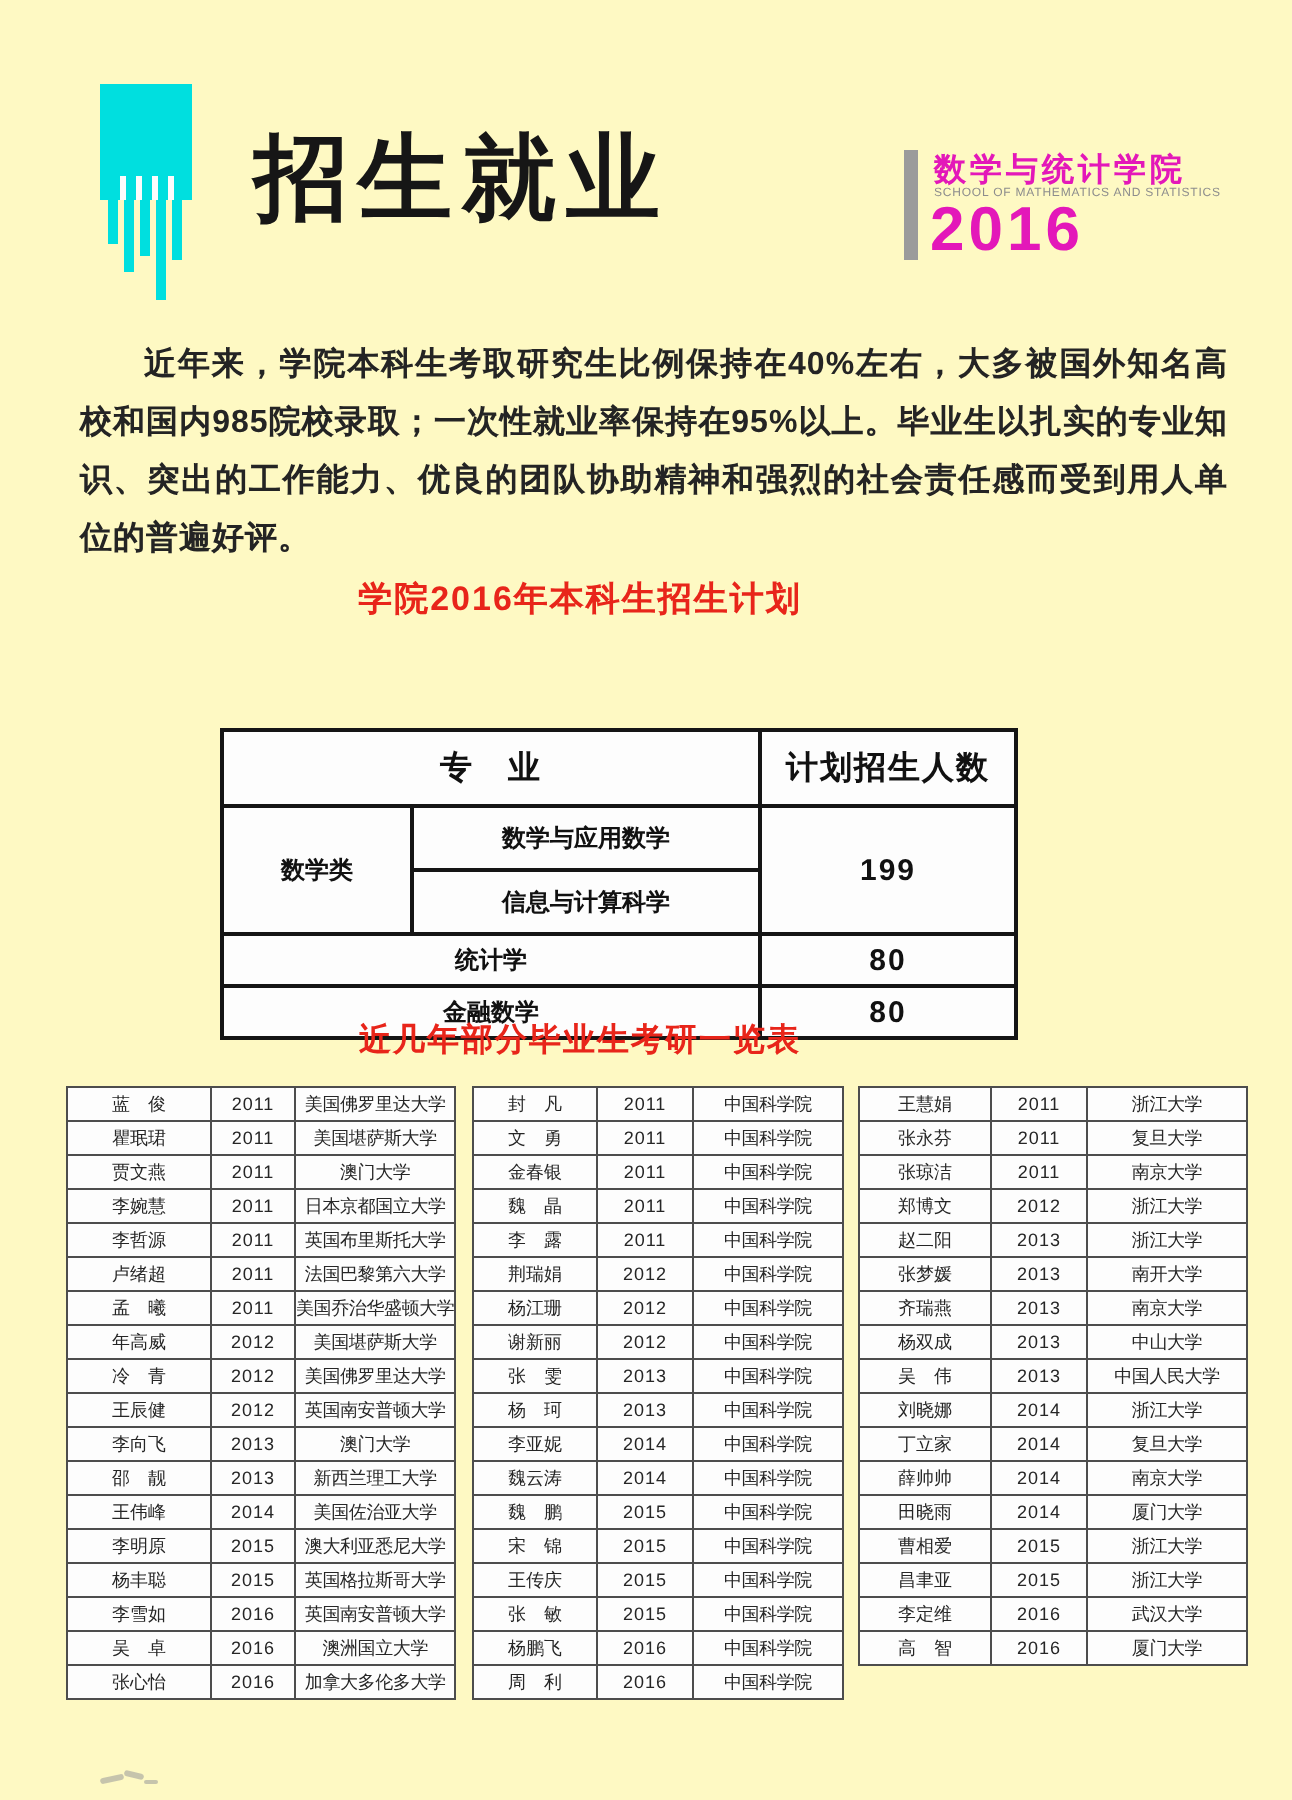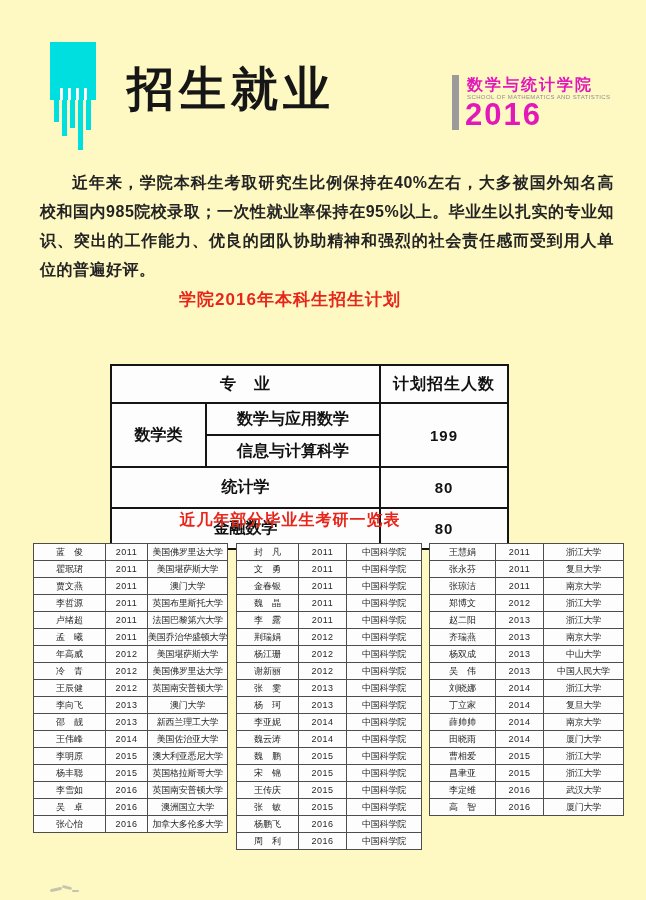--- a/index.html
+++ b/index.html
@@ -39,23 +39,23 @@
   .red-head.h1{top:288px;font-size:17px;letter-spacing:1px;}
   .red-head.h2{top:510px;font-size:16px;letter-spacing:1px;}
   
   .enroll{position:absolute;left:110px;top:319px;border-collapse:collapse;table-layout:fixed;margin-top:45px;}
   .enroll col.c1{width:95px;} .enroll col.c2{width:174px;} .enroll col.c3{width:128px;}
   .enroll th,.enroll td{
     border:2px solid #151515;text-align:center;vertical-align:middle;
     color:#111;font-weight:700;padding:0;background:#fdfdfd;
   }
   .enroll th{font-size:16px;height:36px;letter-spacing:1px;}
-  .enroll td{font-size:16px;}
+  .enroll td{font-size:12px;}
   .enroll .r-sub{height:32px;}
-  .enroll .r-one{height:41px;}
+  .enroll .r-one{height:26px;}
   .enroll .num{font-size:15px;letter-spacing:1px;}
   
   .grad{position:absolute;top:543px;border-collapse:collapse;table-layout:fixed;border-radius:13px;}
   .grad td{
     border:1px solid #4d4d4d;height:16px;padding:0;text-align:center;vertical-align:middle;
     font-size:9px;color:#262626;white-space:nowrap;overflow:hidden;background:#fdfdfd;
   }
   .gA{left:33px;}  .gA col.cn{width:72px;} .gA col.cy{width:42px;} .gA col.cu{width:80px;}
   .gB{left:236px;} .gB col.cn{width:62px;} .gB col.cy{width:48px;} .gB col.cu{width:75px;}
   .gC{left:429px;} .gC col.cn{width:66px;} .gC col.cy{width:48px;} .gC col.cu{width:80px;}
@@ -148,20 +148,25 @@
           <td class="g-year">2011</td>
           <td class="g-univ">美国堪萨斯大学</td>
         </tr>
 
         <tr>
           <td class="g-name">贾文燕</td>
           <td class="g-year">2011</td>
           <td class="g-univ">澳门大学</td>
         </tr>
 
+        <tr>
+          <td class="g-name">李婉慧</td>
+          <td class="g-year">2011</td>
+          <td class="g-univ">日本京都国立大学</td>
+        </tr>
 
         <tr>
           <td class="g-name">李哲源</td>
           <td class="g-year">2011</td>
           <td class="g-univ">英国布里斯托大学</td>
         </tr>
 
         <tr>
           <td class="g-name">卢绪超</td>
           <td class="g-year">2011</td>
@@ -395,20 +400,25 @@
           <td class="g-year">2012</td>
           <td class="g-univ">浙江大学</td>
         </tr>
 
         <tr>
           <td class="g-name">赵二阳</td>
           <td class="g-year">2013</td>
           <td class="g-univ">浙江大学</td>
         </tr>
 
+        <tr>
+          <td class="g-name">张梦媛</td>
+          <td class="g-year">2013</td>
+          <td class="g-univ">南开大学</td>
+        </tr>
 
         <tr>
           <td class="g-name">齐瑞燕</td>
           <td class="g-year">2013</td>
           <td class="g-univ">南京大学</td>
         </tr>
 
         <tr>
           <td class="g-name">杨双成</td>
           <td class="g-year">2013</td>

